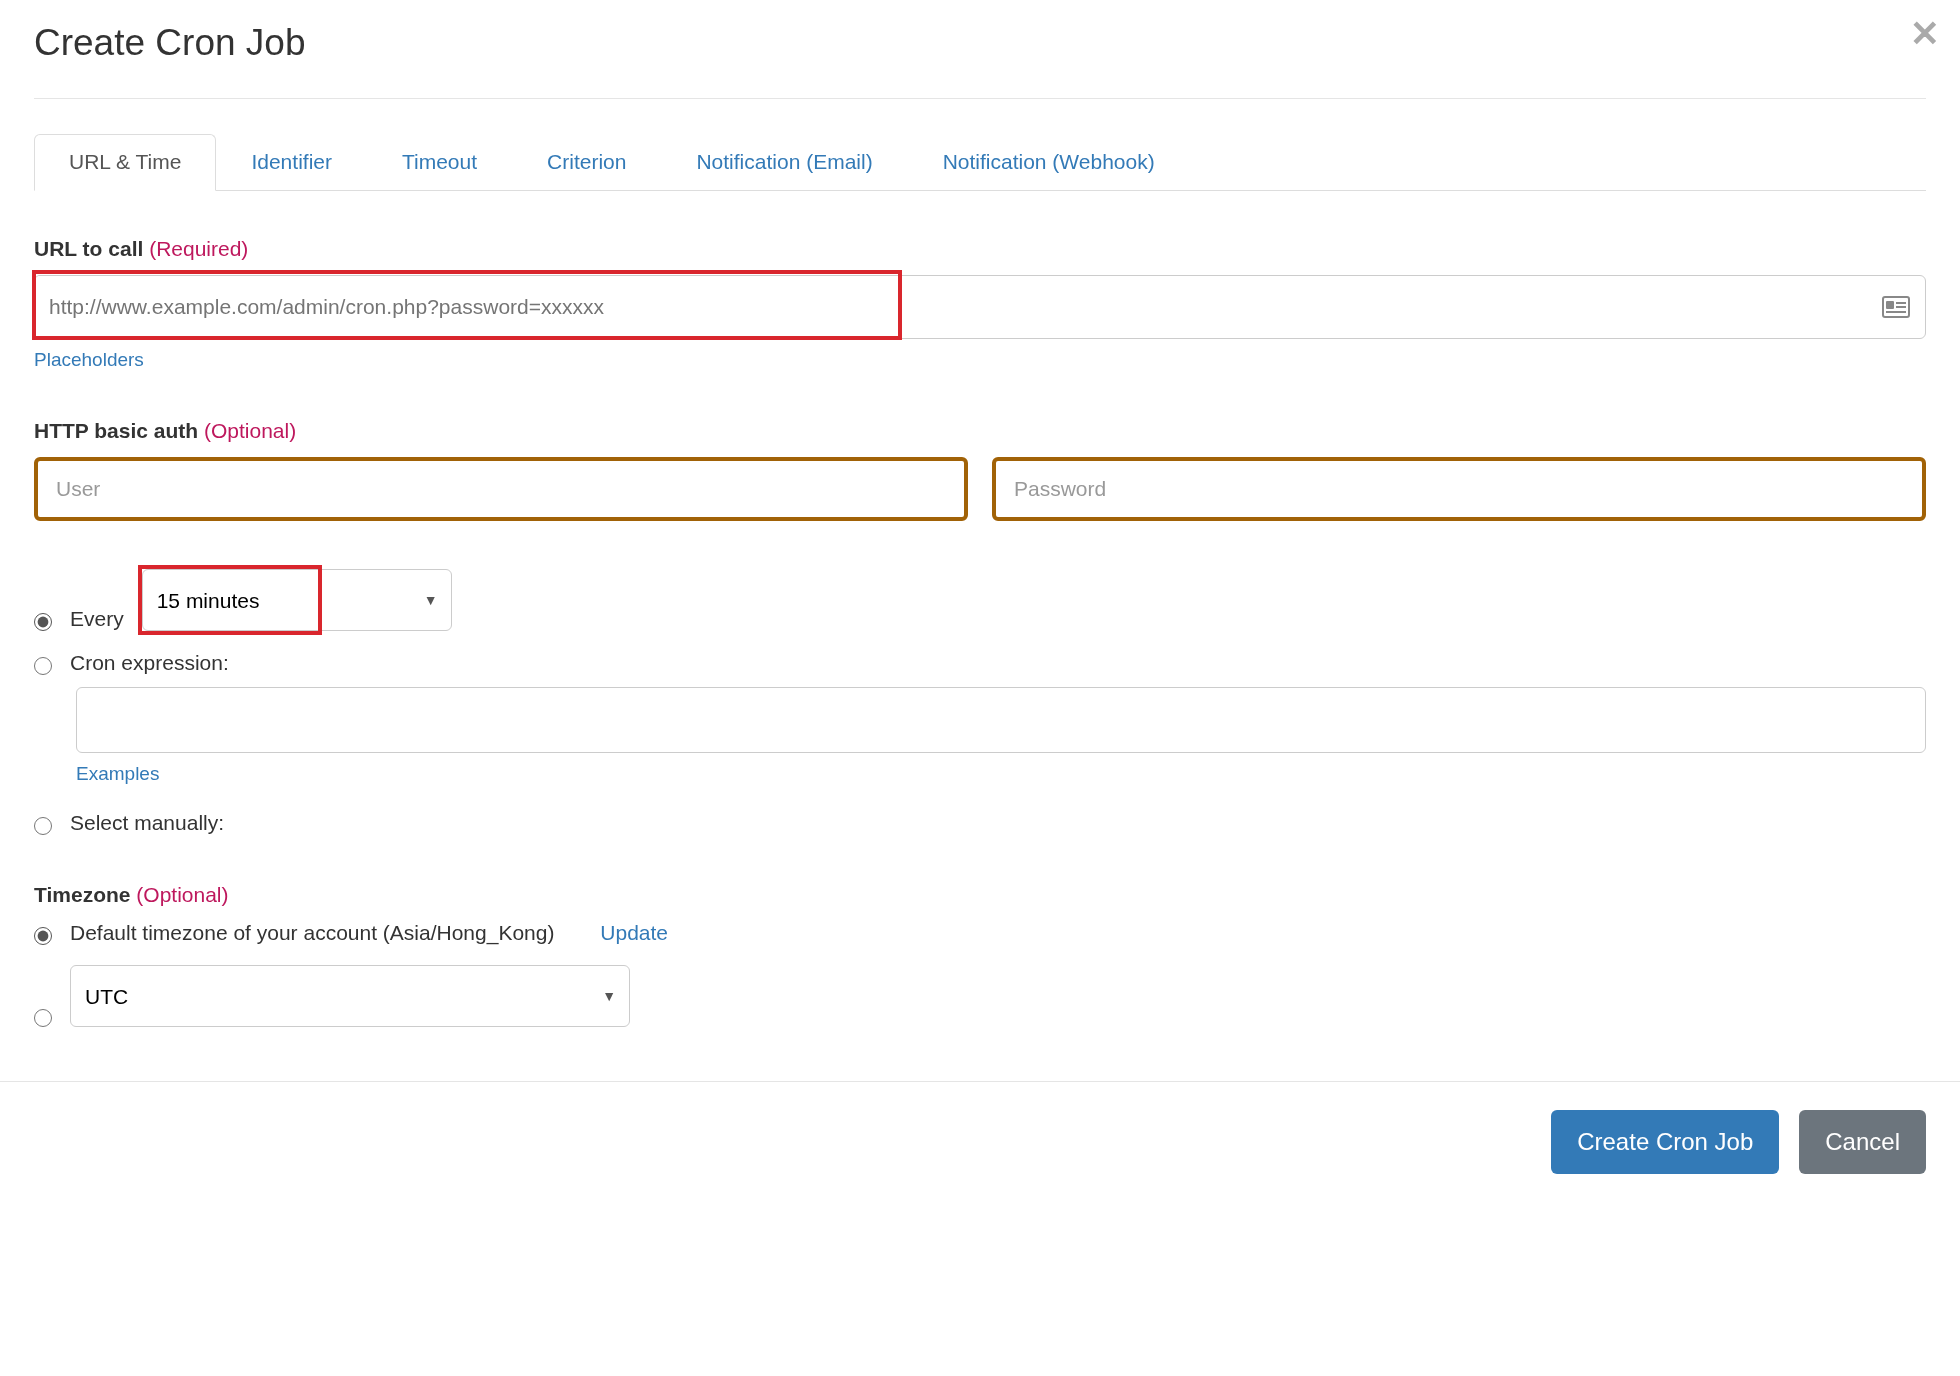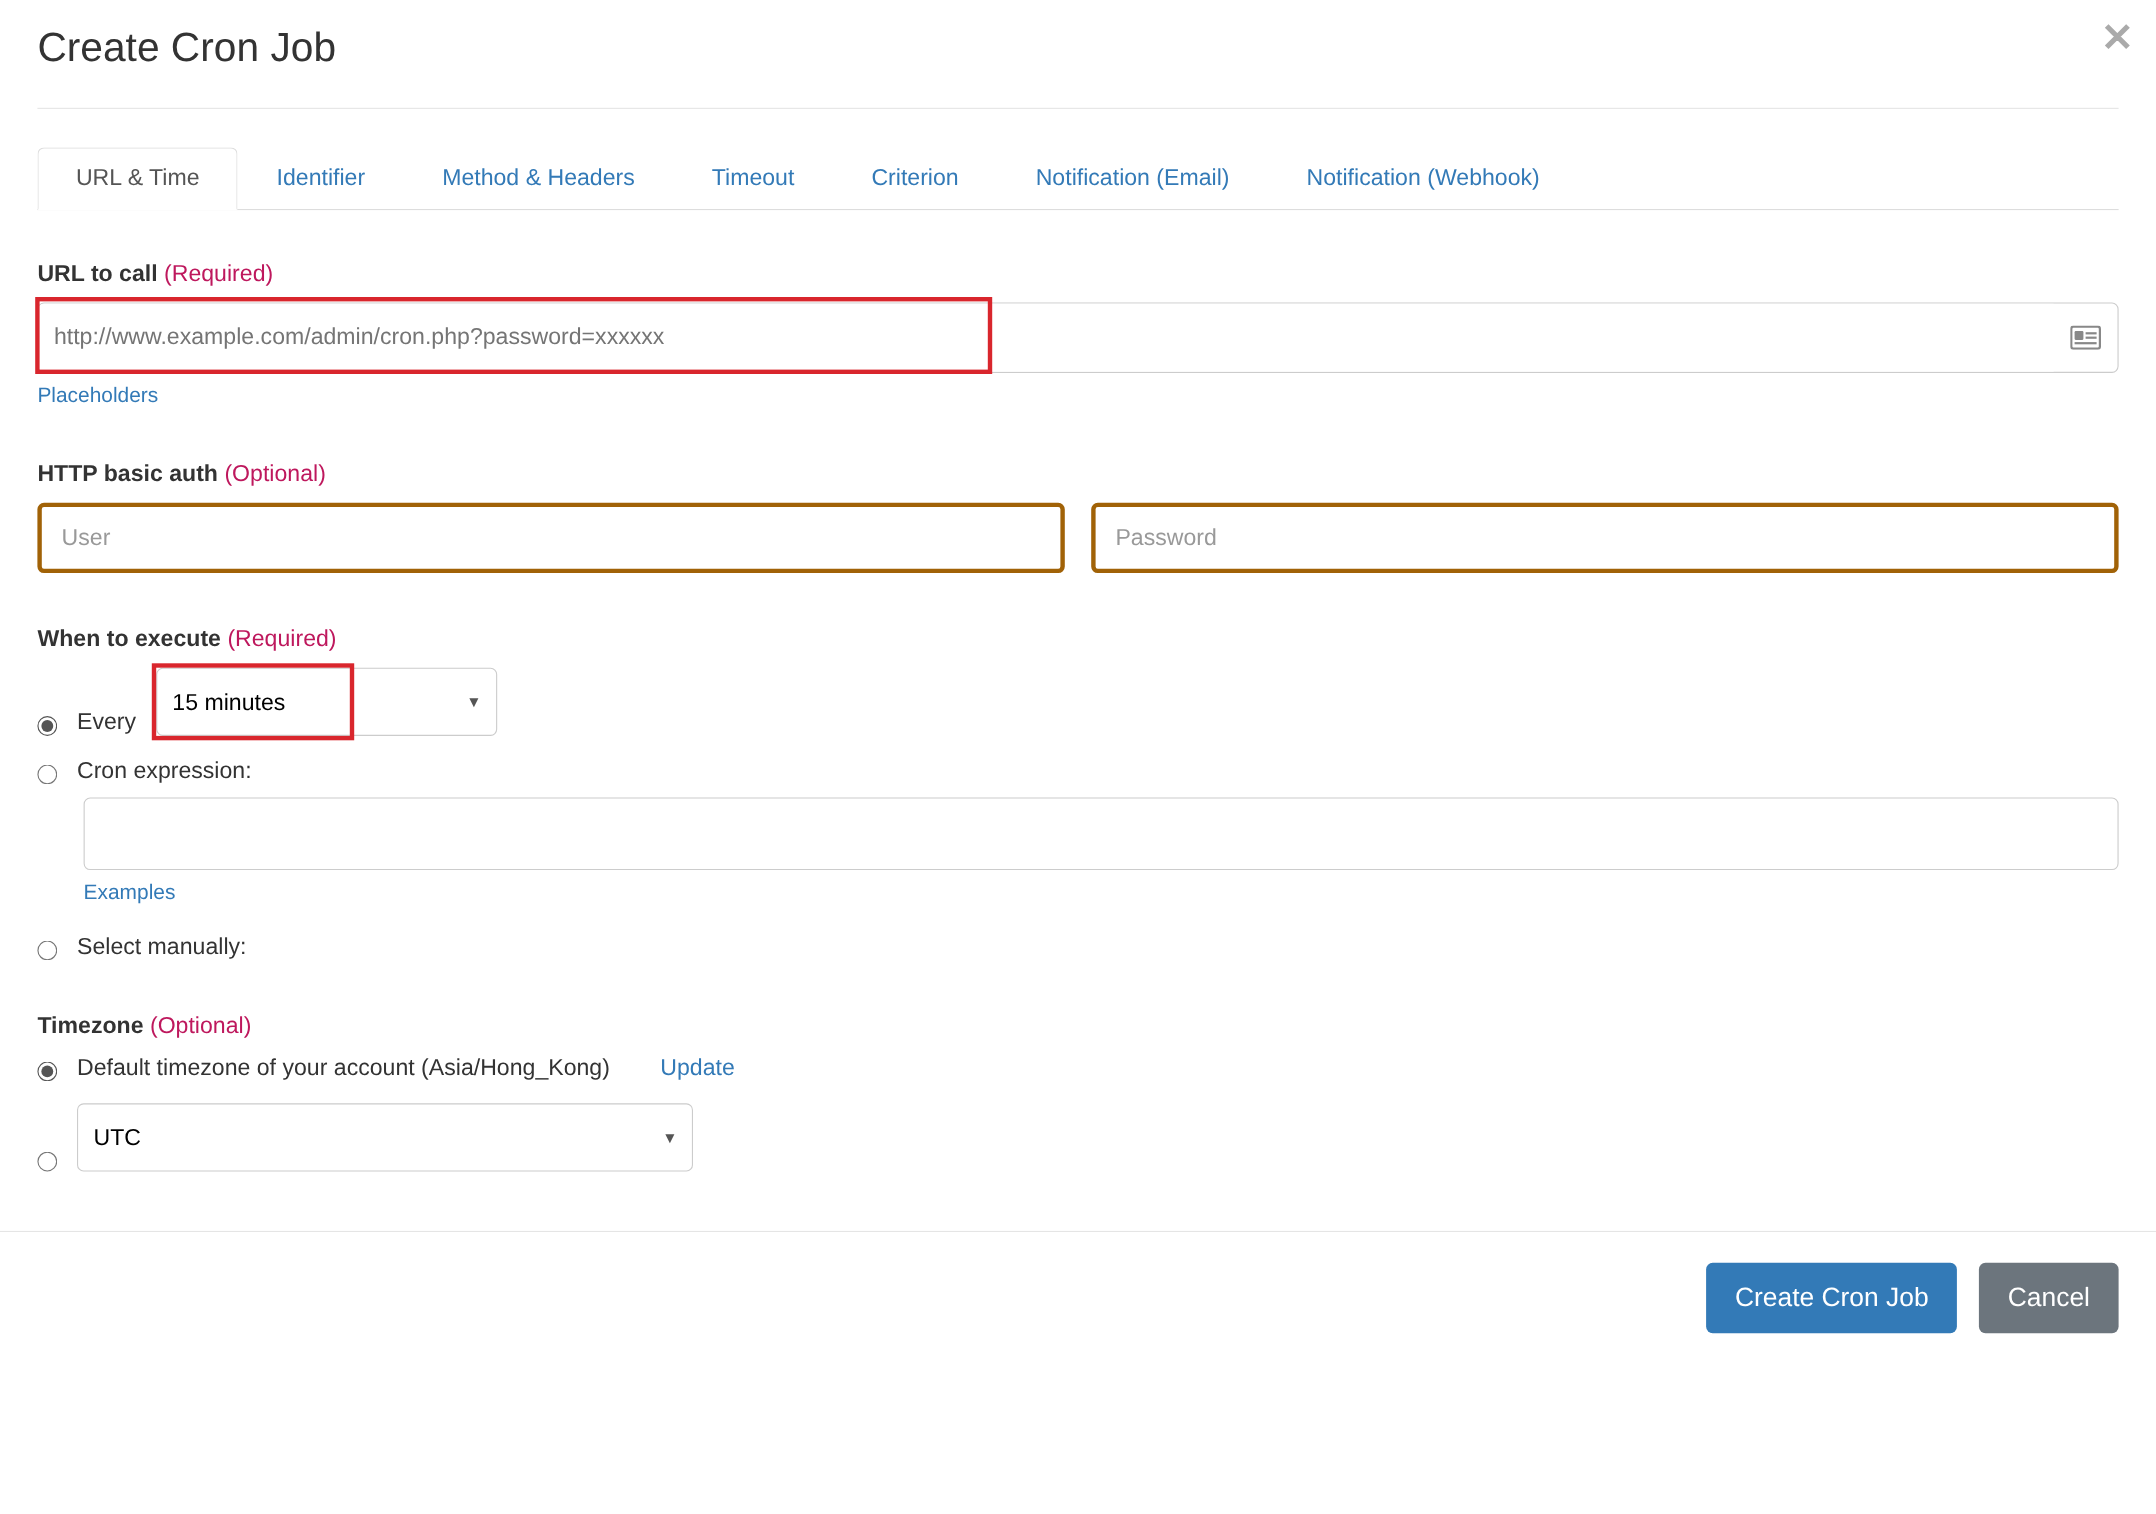--- a/index.html
+++ b/index.html
@@ -44,21 +44,20 @@
 
 <div class="modal">
   <div class="modal-head">
     <div class="modal-title">Create Cron Job</div>
     <div class="close-x">✕</div>
   </div>
 
   <div class="tabs">
     <div class="tab active">URL &amp; Time</div>
     <div class="tab">Identifier</div>
-    <div class="tab">Method &amp; Headers</div>
     <div class="tab">Timeout</div>
     <div class="tab">Criterion</div>
     <div class="tab">Notification (Email)</div>
     <div class="tab">Notification (Webhook)</div>
   </div>
 
   <div class="panel">
 
     <div class="group">
       <div class="field-label">
@@ -88,24 +87,20 @@
         <b>HTTP basic auth</b>
         <span class="hint-suffix">(Optional)</span>
       </div>
       <div class="two-col">
         <input class="txt" type="text" placeholder="User" style="">
         <input class="txt" type="password" placeholder="Password" style="">
       </div>
     </div>
 
     <div class="group">
-      <div class="field-label">
-        <b>When to execute</b>
-        <span class="hint-suffix">(Required)</span>
-      </div>
 
       <div class="radio-row">
         <input type="radio" name="when" checked="" style="">
         <span>Every</span>
         <span class="sel-wrap" style="position:relative;">
           <select class="sel" style="width:310px;">
             <option>15 minutes</option>
           </select>
           <div class="redbox2"></div>
         </span>

